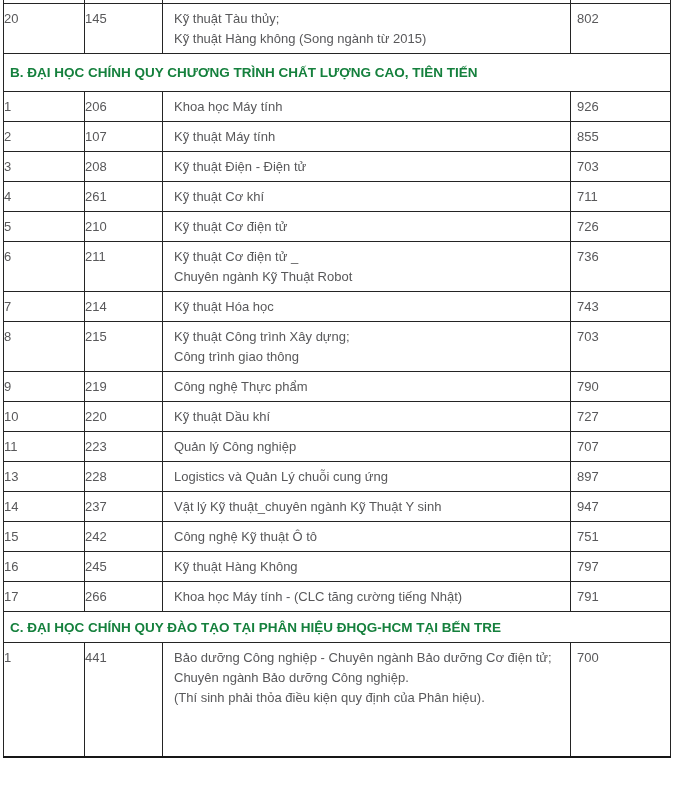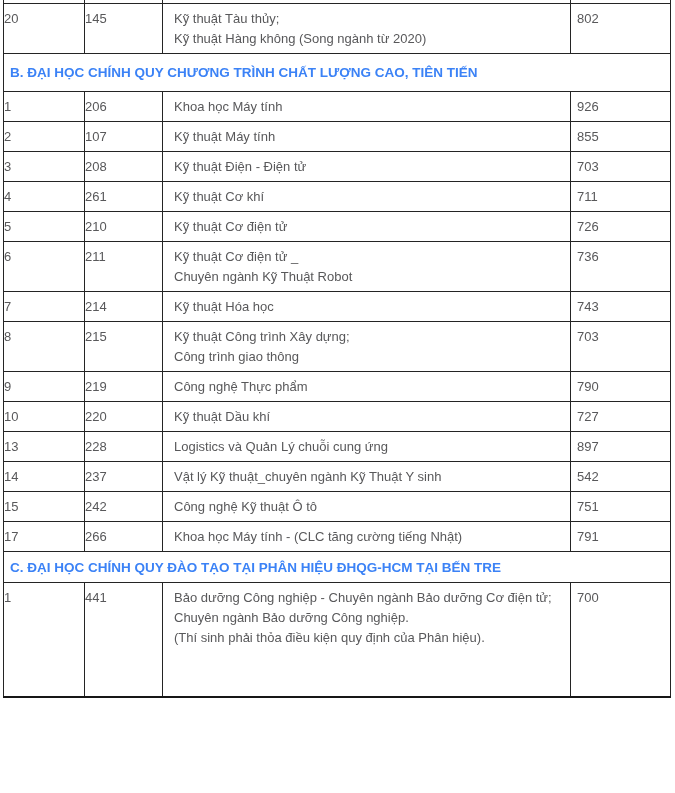--- a/index.html
+++ b/index.html
@@ -56,21 +56,21 @@
     border-top: none;
     height: 3px;
     padding: 0;
   }
   tr.single td { height: 29px; }
   tr.double td { height: 49px; }
   tr.lastrow td { height: 115px; border-bottom: 2px solid #161616; }
 
   tr.section td {
     font-weight: bold;
-    color: #3b82f6;
+    color: #15803d;
     font-size: 13.5px;
     padding-left: 6px;
     vertical-align: top;
   }
   tr.section-b td { height: 38px; padding-top: 9px; }
   tr.section-c td { height: 28px; padding-top: 6px; }
 </style>
 </head>
 <body>
 
@@ -88,21 +88,21 @@
       <td></td>
       <td></td>
       <td></td>
       <td></td>
     </tr>
 
     <tr class="double">
       <td class="num">20</td>
       <td class="num">145</td>
       <td class="name">Kỹ thuật Tàu thủy;
-Kỹ thuật Hàng không (Song ngành từ 2020)</td>
+Kỹ thuật Hàng không (Song ngành từ 2015)</td>
       <td class="score">802</td>
     </tr>
 
     <tr class="section section-b">
       <td colspan="4">B. ĐẠI HỌC CHÍNH QUY CHƯƠNG TRÌNH CHẤT LƯỢNG CAO, TIÊN TIẾN</td>
     </tr>
 
     <tr class="single">
       <td class="num">1</td>
       <td class="num">206</td>
@@ -159,36 +159,48 @@
       <td class="name">Công nghệ Thực phẩm</td>
       <td class="score">790</td>
     </tr>
     <tr class="single">
       <td class="num">10</td>
       <td class="num">220</td>
       <td class="name">Kỹ thuật Dầu khí</td>
       <td class="score">727</td>
     </tr>
     <tr class="single">
+      <td class="num">11</td>
+      <td class="num">223</td>
+      <td class="name">Quản lý Công nghiệp</td>
+      <td class="score">707</td>
+    </tr>
+    <tr class="single">
       <td class="num">13</td>
       <td class="num">228</td>
       <td class="name">Logistics và Quản Lý chuỗi cung ứng</td>
       <td class="score">897</td>
     </tr>
     <tr class="single">
       <td class="num">14</td>
       <td class="num">237</td>
       <td class="name">Vật lý Kỹ thuật_chuyên ngành Kỹ Thuật Y sinh</td>
-      <td class="score">542</td>
+      <td class="score">947</td>
     </tr>
     <tr class="single">
       <td class="num">15</td>
       <td class="num">242</td>
       <td class="name">Công nghệ Kỹ thuật Ô tô</td>
       <td class="score">751</td>
+    </tr>
+    <tr class="single">
+      <td class="num">16</td>
+      <td class="num">245</td>
+      <td class="name">Kỹ thuật Hàng Không</td>
+      <td class="score">797</td>
     </tr>
     <tr class="single">
       <td class="num">17</td>
       <td class="num">266</td>
       <td class="name">Khoa học Máy tính - (CLC tăng cường tiếng Nhật)</td>
       <td class="score">791</td>
     </tr>
 
     <tr class="section section-c">
       <td colspan="4">C. ĐẠI HỌC CHÍNH QUY ĐÀO TẠO TẠI PHÂN HIỆU ĐHQG-HCM TẠI BẾN TRE</td>

